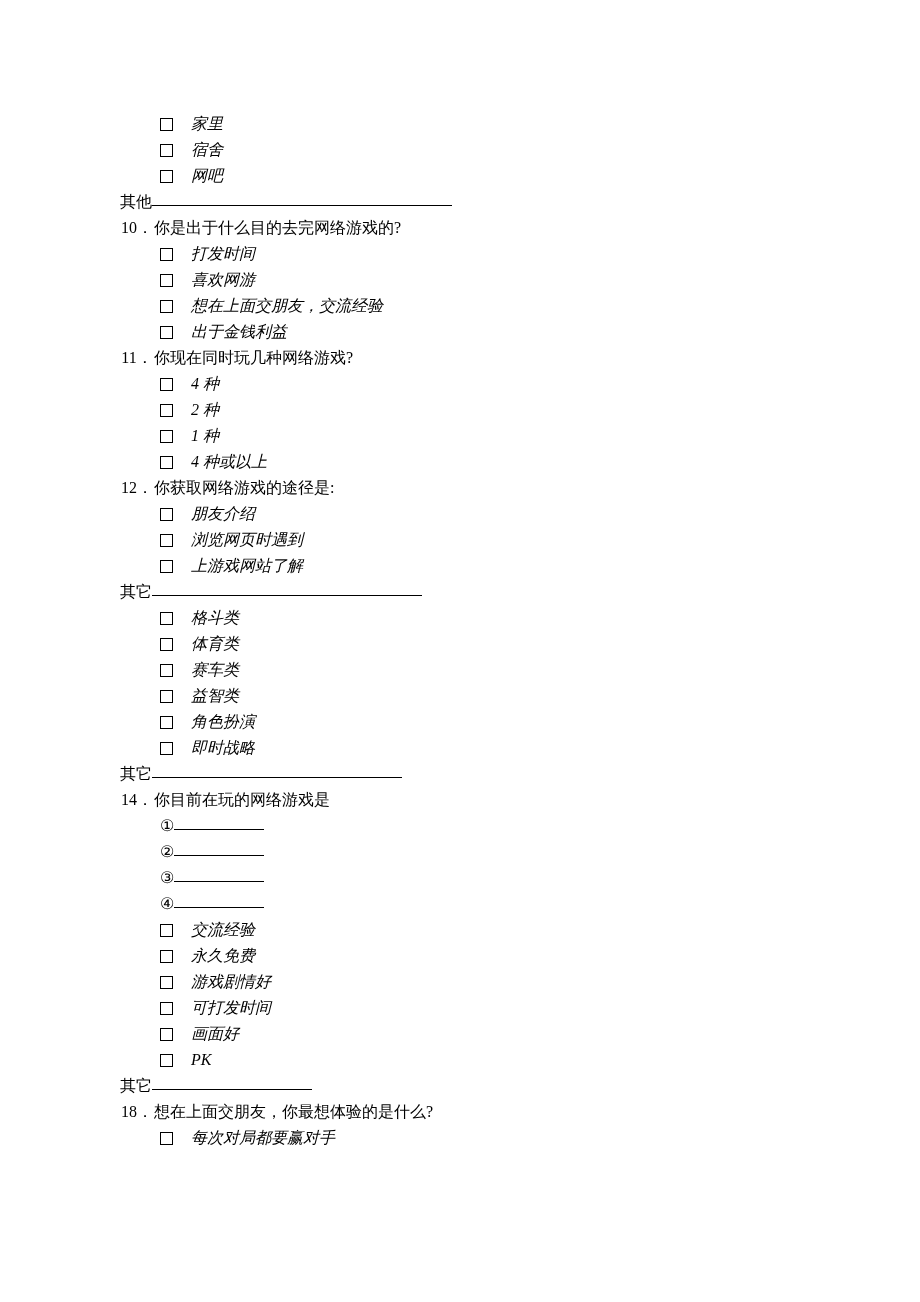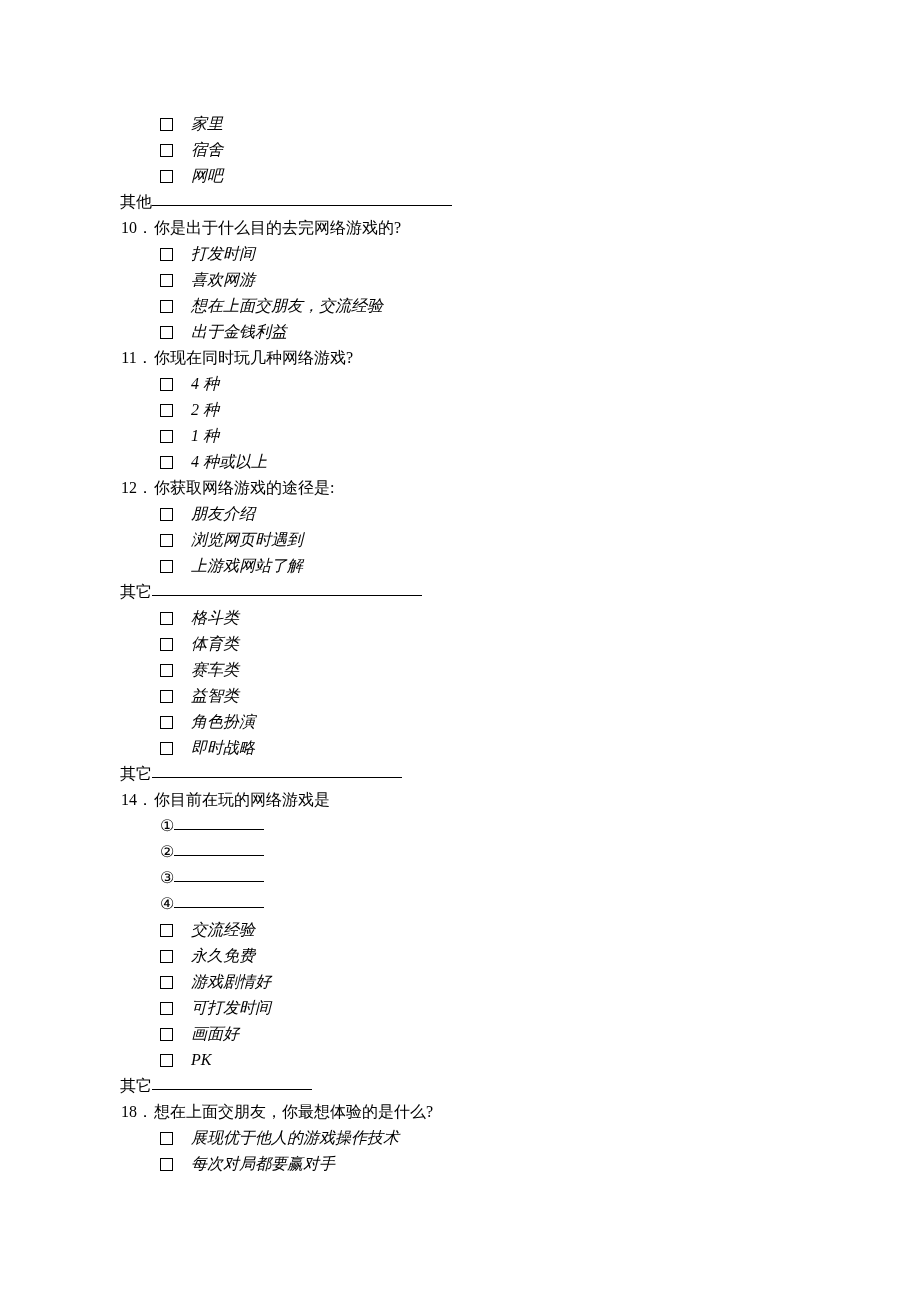--- a/index.html
+++ b/index.html
@@ -209,20 +209,16 @@
   <div class="other-row">
     <span>其它</span><span class="underline" style="width:160px"></span>
   </div>
 
   <div class="question-row">
     <span class="qnum">18．</span>
     <span>想在上面交朋友，你最想体验的是什么?</span>
   </div>
   <div class="option-row">
       <span class="checkbox"></span>
-      <span>展现优于他人的游戏操作技术</span>
-    </div>
-  <div class="option-row">
-      <span class="checkbox"></span>
       <span>每次对局都要赢对手</span>
     </div>
 
 </div>
 
 </body></html>

